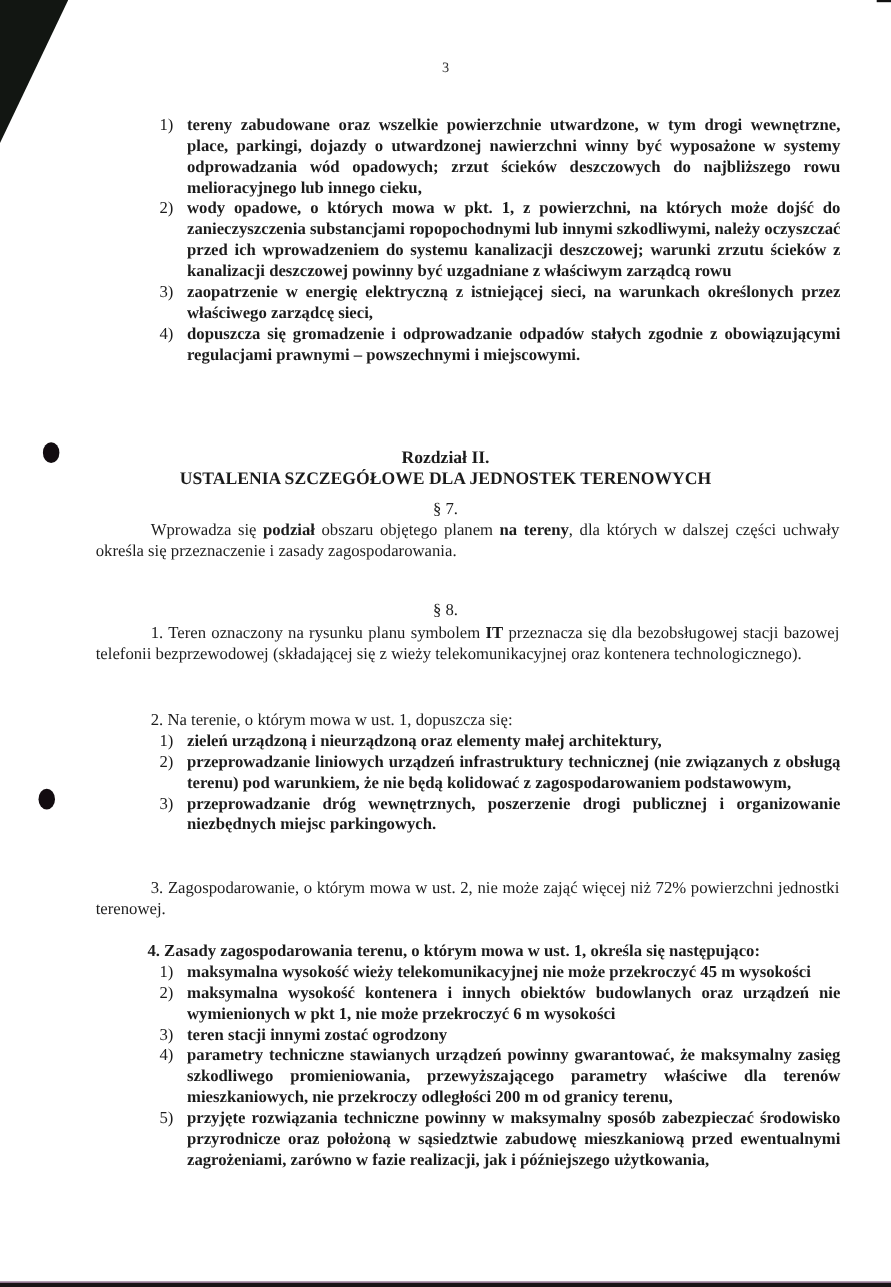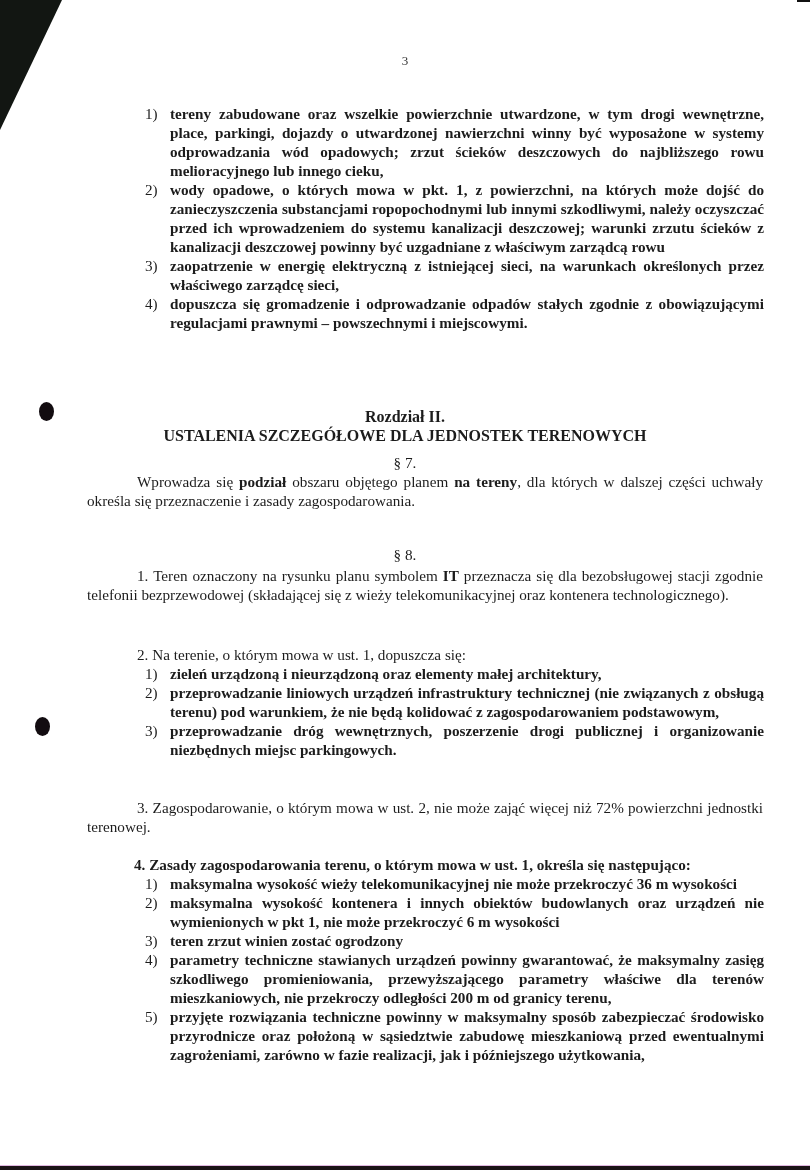--- a/index.html
+++ b/index.html
@@ -67,21 +67,21 @@
   </div>
 </div>
 
 <div class="center chapter-title" style="top:395px;">Rozdział II.</div>
 <div class="center chapter-title" style="top:414px;">USTALENIA SZCZEGÓŁOWE DLA JEDNOSTEK TERENOWYCH</div>
 
 <div class="center" style="top:453px;">§ 7.</div>
 <div class="para indent" style="left:87px; top:472px; width:676px;"><span>Wprowadza się </span><b>podział</b><span> obszaru objętego planem </span><b>na tereny</b><span>, dla których w dalszej części uchwały określa się przeznaczenie i zasady zagospodarowania.</span></div>
 
 <div class="center" style="top:545px;">§ 8.</div>
-<div class="para indent" style="left:87px; top:566px; width:676px;"><span>1. Teren oznaczony na rysunku planu symbolem </span><b>IT</b><span> przeznacza się dla bezobsługowej stacji zgodnie telefonii bezprzewodowej (składającej się z wieży telekomunikacyjnej oraz kontenera technologicznego).</span></div>
+<div class="para indent" style="left:87px; top:566px; width:676px;"><span>1. Teren oznaczony na rysunku planu symbolem </span><b>IT</b><span> przeznacza się dla bezobsługowej stacji bazowej telefonii bezprzewodowej (składającej się z wieży telekomunikacyjnej oraz kontenera technologicznego).</span></div>
 
 <div class="para" style="left:137px; top:645px; width:630px;">2. Na terenie, o którym mowa w ust. 1, dopuszcza się:</div>
 <div class="ol" style="left:140px; top:664px; width:624px;">
   <div class="li">
     <span class="num">1)</span>
     <span class="txt">zieleń urządzoną i nieurządzoną oraz elementy małej architektury,</span>
   </div>
   <div class="li">
     <span class="num">2)</span>
     <span class="txt">przeprowadzanie liniowych urządzeń infrastruktury technicznej (nie związanych z obsługą terenu) pod warunkiem, że nie będą kolidować z zagospodarowaniem podstawowym,</span>
@@ -91,29 +91,29 @@
     <span class="txt">przeprowadzanie dróg wewnętrznych, poszerzenie drogi publicznej i organizowanie niezbędnych miejsc parkingowych.</span>
   </div>
 </div>
 
 <div class="para indent" style="left:87px; top:798px; width:676px;">3. Zagospodarowanie, o którym mowa w ust. 2, nie może zająć więcej niż 72% powierzchni jednostki terenowej.</div>
 
 <div class="para" style="left:134px; top:855px; width:630px;font-weight:bold;">4. Zasady zagospodarowania terenu, o którym mowa w ust. 1, określa się następująco:</div>
 <div class="ol" style="left:140px; top:874px; width:624px;">
   <div class="li">
     <span class="num">1)</span>
-    <span class="txt">maksymalna wysokość wieży telekomunikacyjnej nie może przekroczyć 36 m wysokości</span>
+    <span class="txt">maksymalna wysokość wieży telekomunikacyjnej nie może przekroczyć 45 m wysokości</span>
   </div>
   <div class="li">
     <span class="num">2)</span>
     <span class="txt">maksymalna wysokość kontenera i innych obiektów budowlanych oraz urządzeń nie wymienionych w pkt 1, nie może przekroczyć 6 m wysokości</span>
   </div>
   <div class="li">
     <span class="num">3)</span>
-    <span class="txt">teren zrzut winien zostać ogrodzony</span>
+    <span class="txt">teren stacji innymi zostać ogrodzony</span>
   </div>
   <div class="li">
     <span class="num">4)</span>
     <span class="txt">parametry techniczne stawianych urządzeń powinny gwarantować, że maksymalny zasięg szkodliwego promieniowania, przewyższającego parametry właściwe dla terenów mieszkaniowych, nie przekroczy odległości 200 m od granicy terenu,</span>
   </div>
   <div class="li">
     <span class="num">5)</span>
     <span class="txt">przyjęte rozwiązania techniczne powinny w maksymalny sposób zabezpieczać środowisko przyrodnicze oraz położoną w sąsiedztwie zabudowę mieszkaniową przed ewentualnymi zagrożeniami, zarówno w fazie realizacji, jak i późniejszego użytkowania,</span>
   </div>
 </div>

